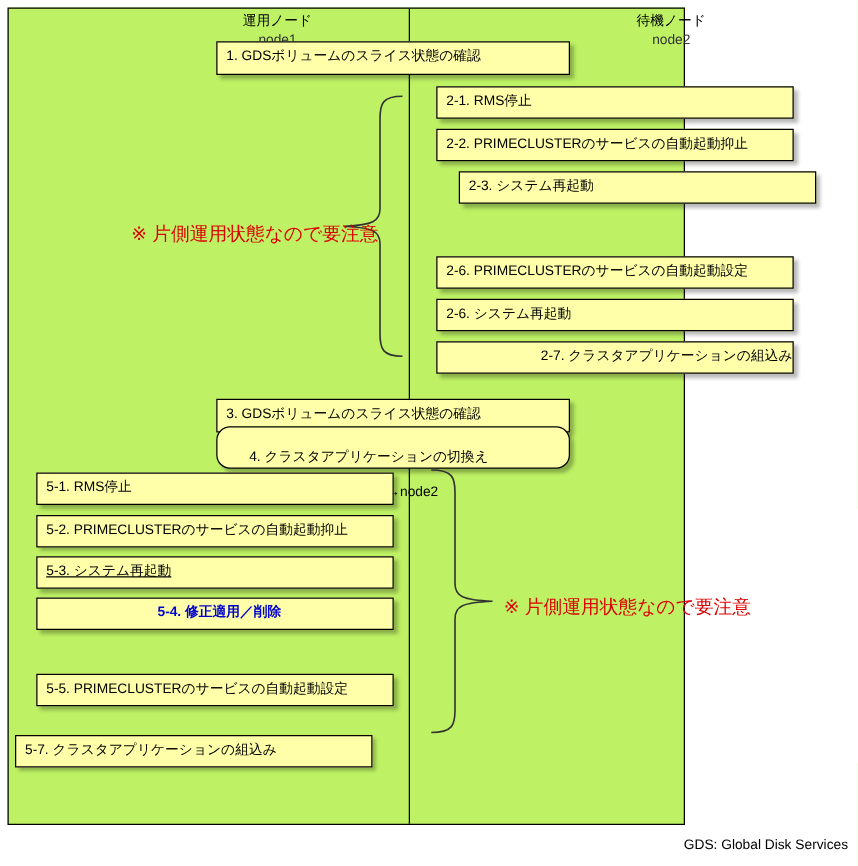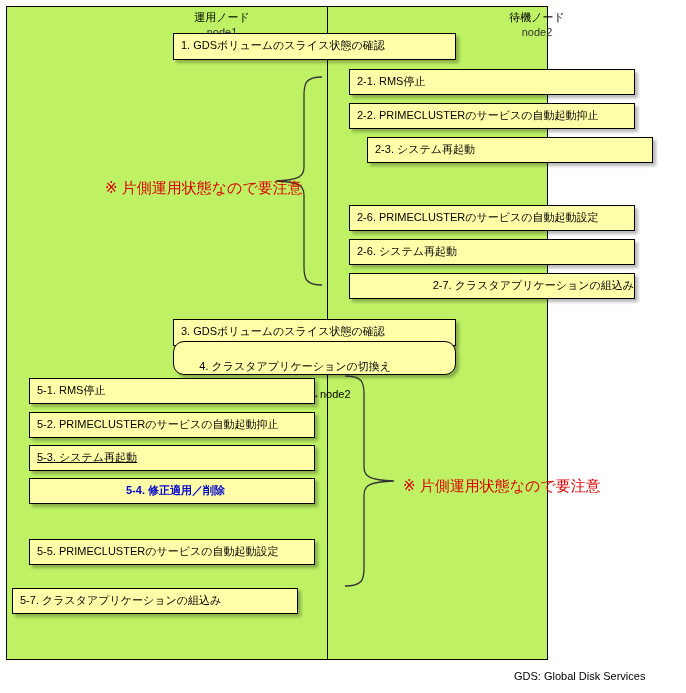--- a/index.html
+++ b/index.html
@@ -144,15 +144,15 @@
     <svg class="brace" style="left:335px; top:364px;" width="60" height="220" viewBox="0 0 60 220">
       <path d="M 3 5 C 20 5 22 11 22 23 L 22 96 C 22 106 28 109 52 110
                C 28 111 22 114 22 124 L 22 197 C 22 209 20 215 3 215" fill="none" stroke="#333333" stroke-width="1.3"></path>
     </svg>
 
     <div class="note" style="left:396px; top:472px;">※ 片側運用状態なので要注意</div>
 
 
   </div>
 
-  <div class="footer" style="left:514px; top:670px;">GDS: Global Disk Services</div>
+  <div class="footer" style="left:547px; top:670px;">GDS: Global Disk Services</div>
 
 </div>
 
 </body></html>

